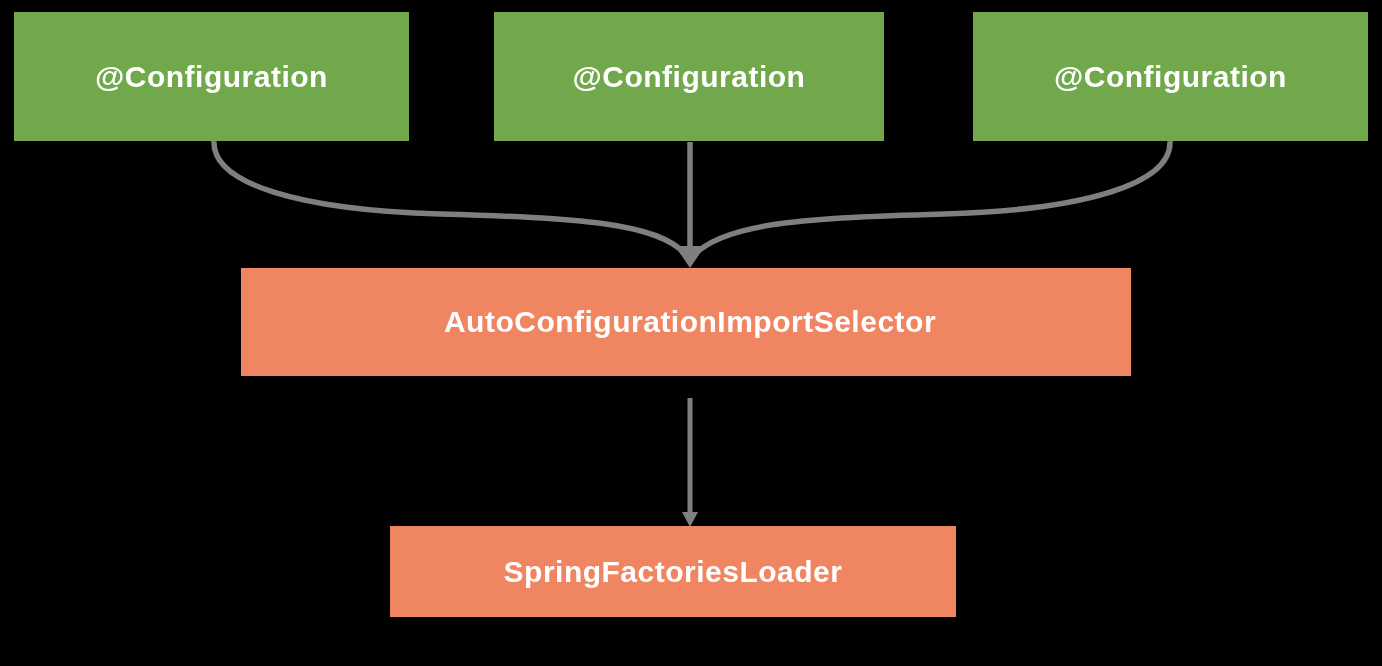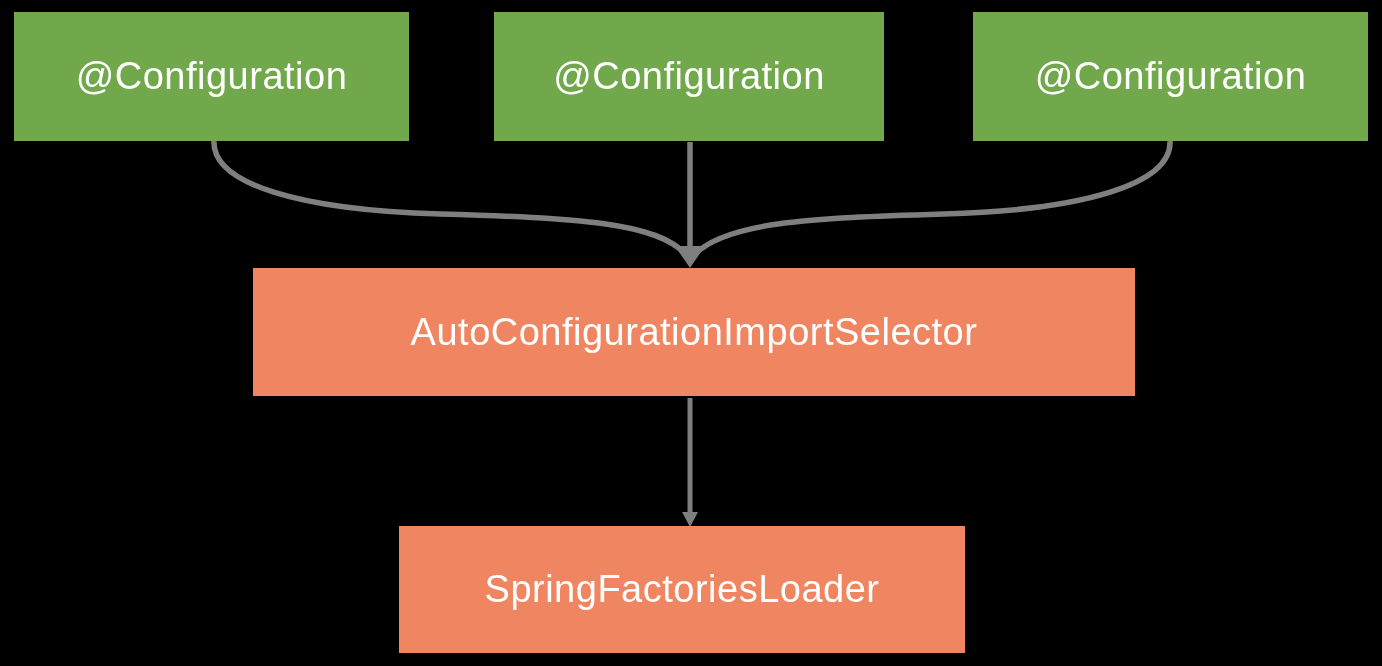--- a/index.html
+++ b/index.html
@@ -10,22 +10,22 @@
     background: var(--color-background, #000);
     overflow: hidden;
     font-family: "Liberation Sans", sans-serif;
   }
   .node {
     position: absolute;
     display: flex;
     align-items: center;
     justify-content: center;
     color: var(--color-label, #ffffff);
-    font-weight: 400;
-    font-size: 38px;
+    font-weight: 700;
+    font-size: 30px;
     letter-spacing: 0.5px;
     white-space: nowrap;
   }
   .node.green  { background: var(--color-green-node,  #71a84b); }
   .node.orange { background: var(--color-orange-node, #f08561); }
   .arrow-layer {
     position: absolute;
     left: 0; top: 0;
     width: 1382px; height: 666px;
     pointer-events: none;
@@ -61,18 +61,18 @@
     <path class="arrow-stroke thin" d="M 690 398 L 690 514"></path>
     <polygon class="arrow-head" points="682,512 698,512 690,527"></polygon>
   </svg>
 
   <div class="node green" style="left:14px; top:12px; width:395px; height:129px;">@Configuration</div>
 
   <div class="node green" style="left:494px; top:12px; width:390px; height:129px;">@Configuration</div>
 
   <div class="node green" style="left:973px; top:12px; width:395px; height:129px;">@Configuration</div>
 
-  <div class="node orange" style="left:253px; top:268px; width:882px; height:128px;">AutoConfigurationImportSelector</div>
+  <div class="node orange" style="left:241px; top:268px; width:882px; height:108px;padding-left:8px;">AutoConfigurationImportSelector</div>
 
-  <div class="node orange" style="left:399px; top:526px; width:566px; height:127px;">SpringFactoriesLoader</div>
+  <div class="node orange" style="left:390px; top:526px; width:566px; height:91px;">SpringFactoriesLoader</div>
 
 
 </div>
 
 </body></html>

